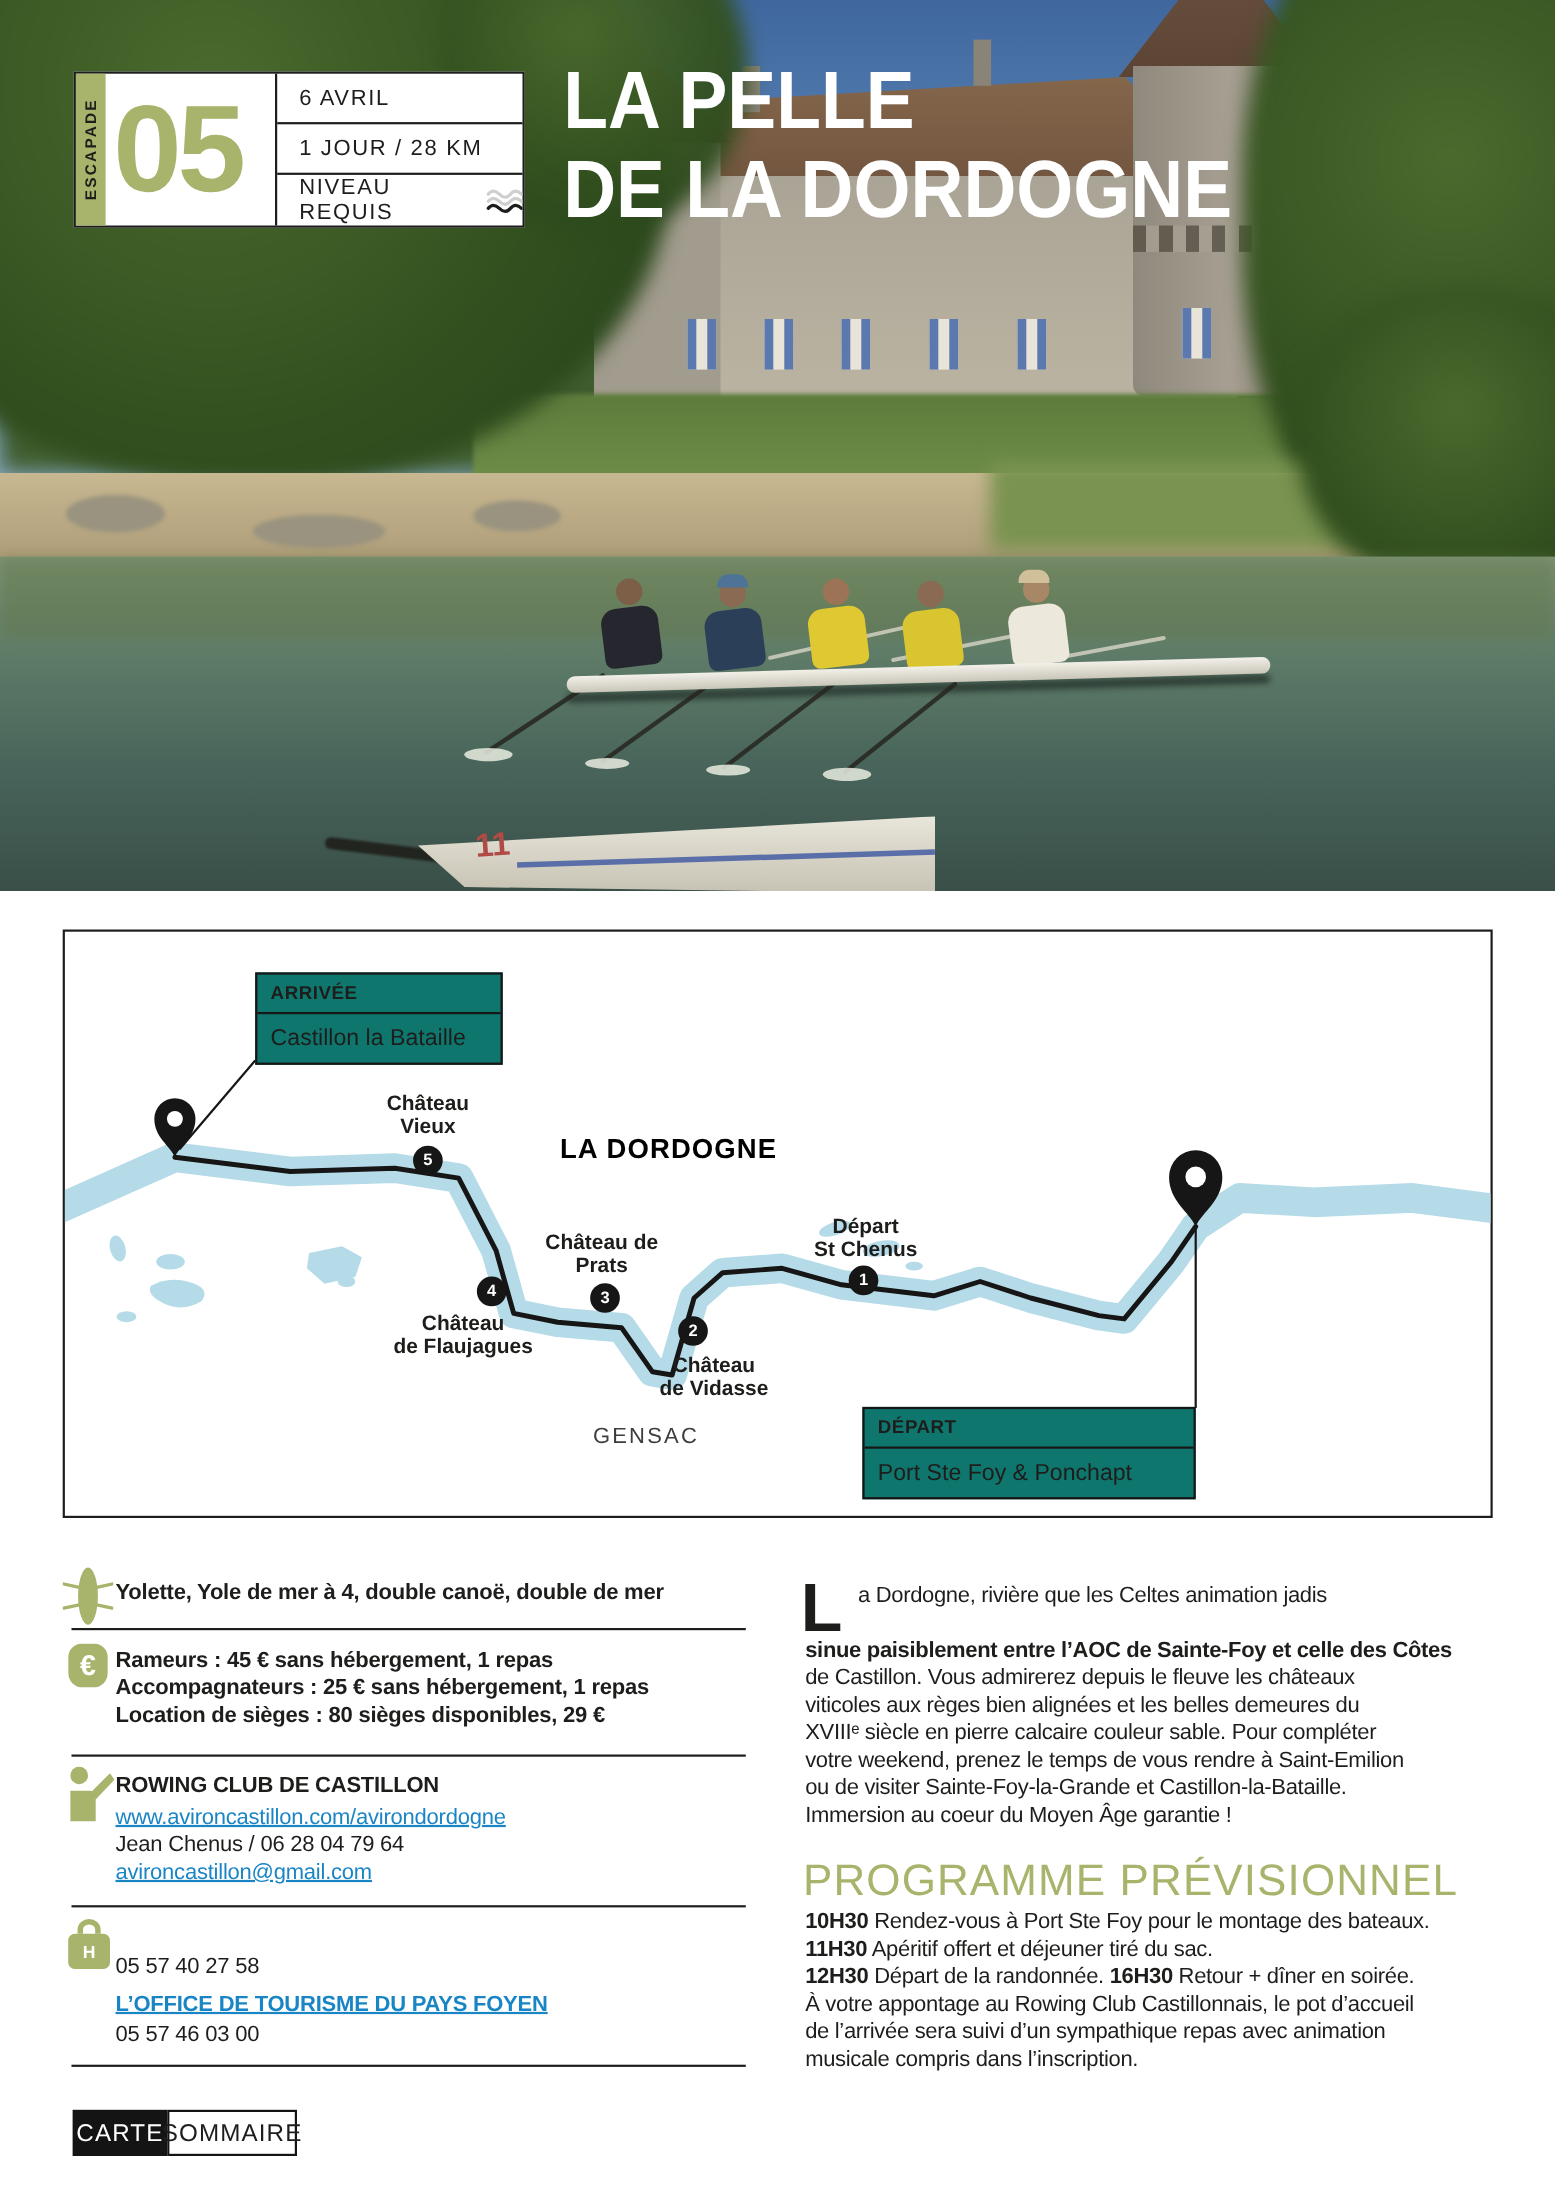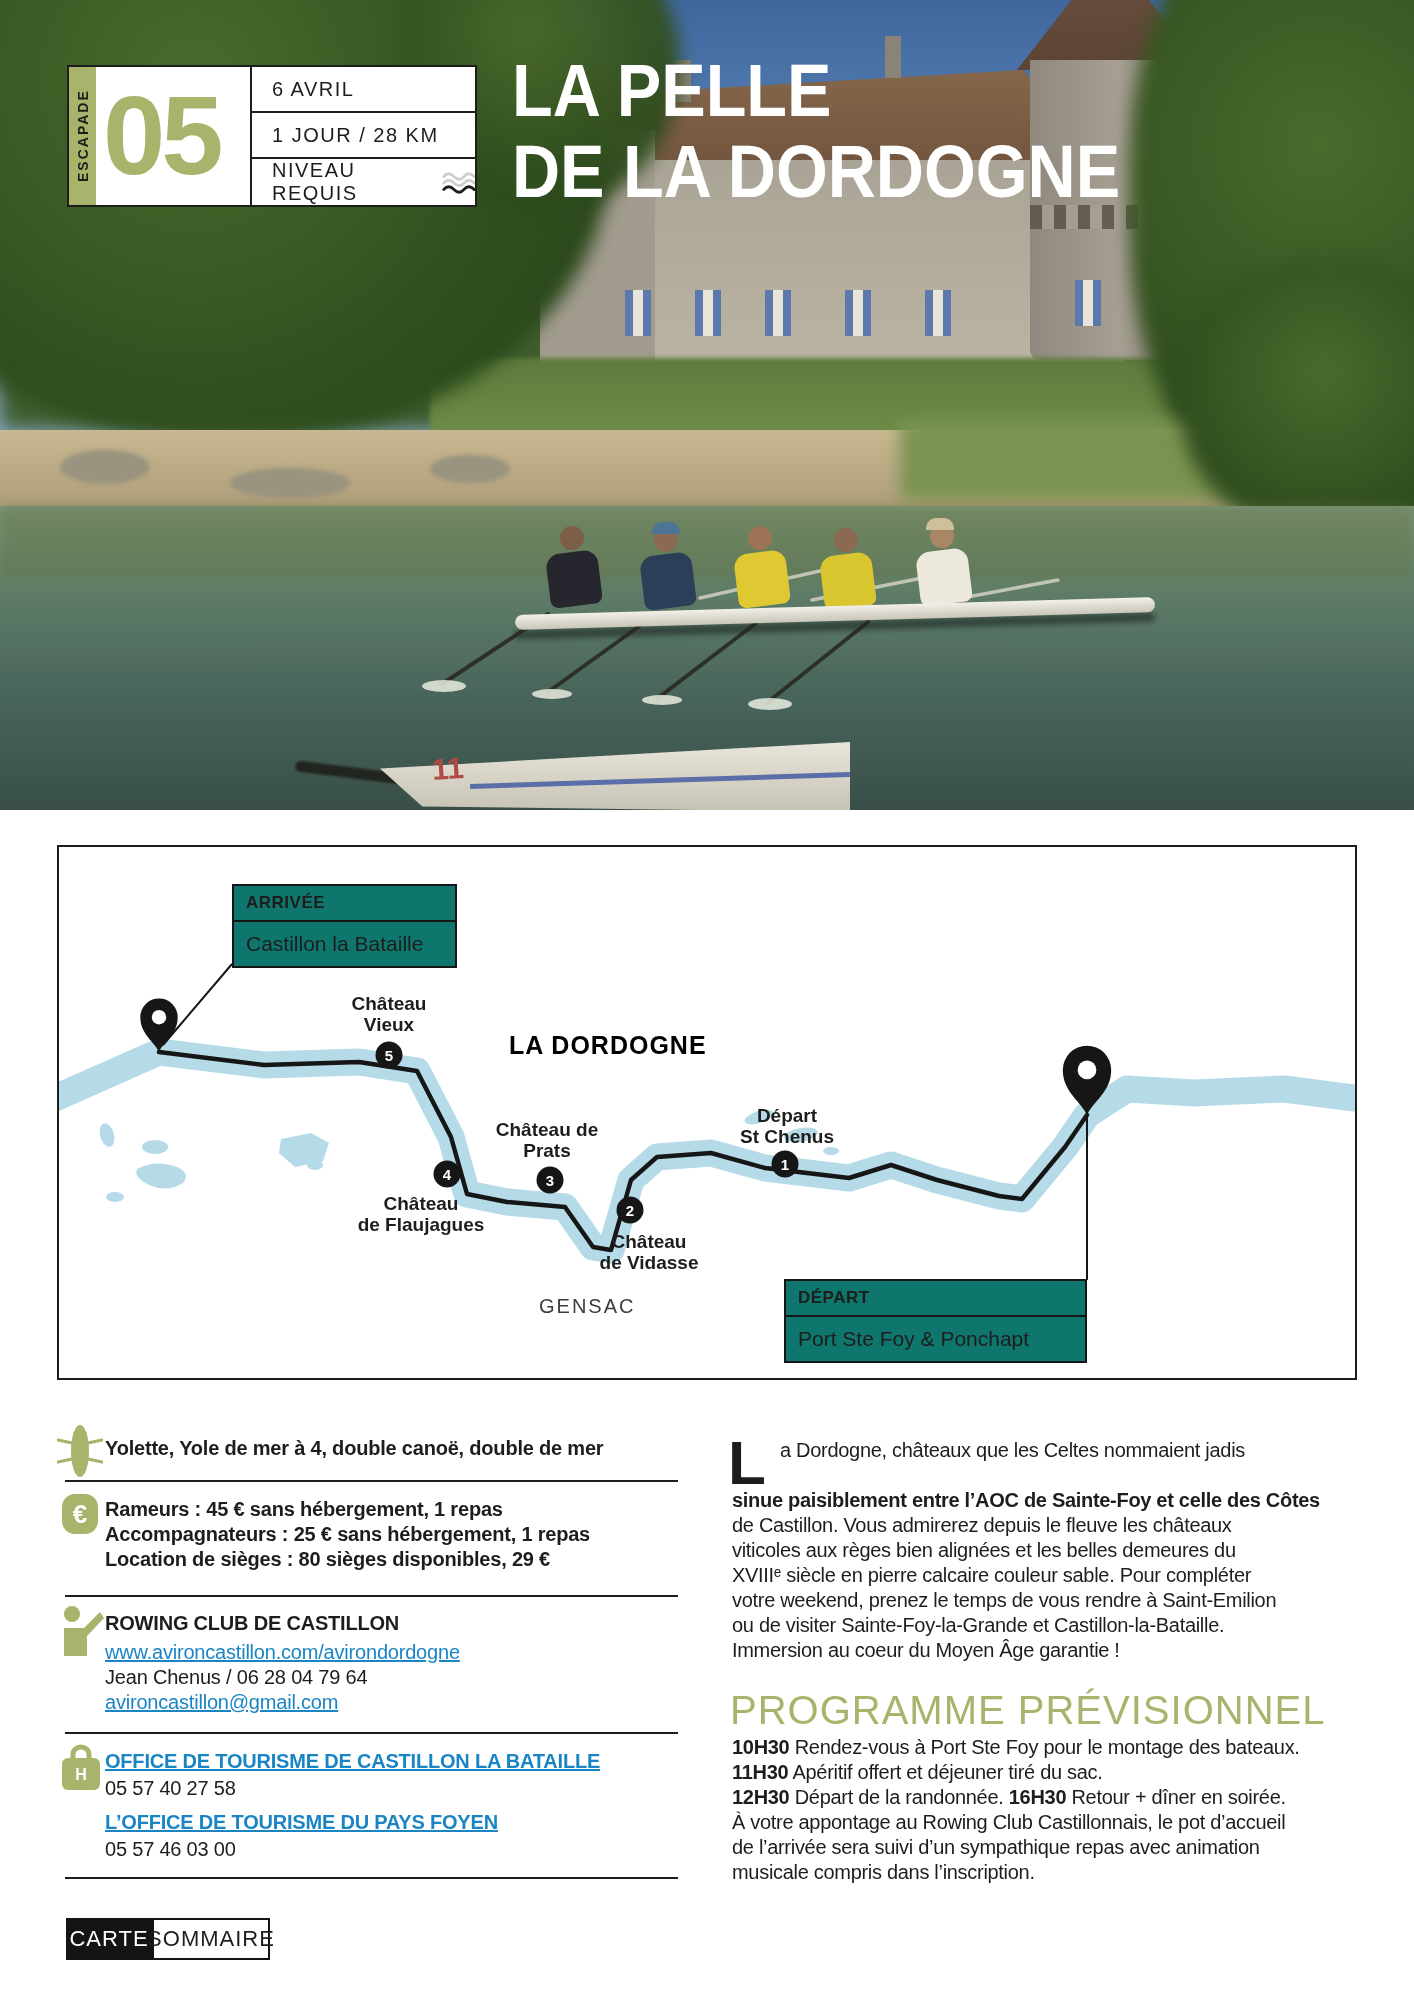--- a/index.html
+++ b/index.html
@@ -310,28 +310,27 @@
   <div class="info-text blue-link" style="top:1641px;">www.avironcastillon.com/avirondordogne</div>
   <div class="info-text" style="top:1666px;">Jean Chenus / 06 28 04 79 64</div>
   <div class="info-text blue-link" style="top:1691px;">avironcastillon@gmail.com</div>
   <div class="rule" style="top:1732px;"></div>
 
   <svg class="icon-olive" style="left:60px; top:1744px;" width="42" height="48" viewBox="0 0 42 48">
     <path d="M13 14 v-4 a8 7 0 0 1 16 0 v4" fill="none" stroke="#a8b36b" stroke-width="5"></path>
     <rect x="2" y="14" width="38" height="32" rx="6" fill="#a8b36b"></rect>
     <text x="21" y="36" text-anchor="middle" font-size="16" font-weight="700" fill="#fff">H</text>
   </svg>
-  <div class="info-text bold blue-link" style="top:1750px;">OFFICE DE TOURISME DE CASTILLON LA BATAILLE</div>
   <div class="info-text" style="top:1777px;">05 57 40 27 58</div>
   <div class="info-text bold blue-link" style="top:1811px;">L’OFFICE DE TOURISME DU PAYS FOYEN</div>
   <div class="info-text" style="top:1838px;">05 57 46 03 00</div>
   <div class="rule" style="top:1877px;"></div>
 
   <div class="drop-cap">L</div>
-  <div class="intro-line indent" style="top:1438px;">a Dordogne, châteaux que les Celtes nommaient jadis</div>
+  <div class="intro-line indent" style="top:1438px;">a Dordogne, rivière que les Celtes animation jadis</div>
   <div class="intro-line" style="top:1488px;font-weight:bold;">sinue paisiblement entre l’AOC de Sainte-Foy et celle des Côtes</div>
   <div class="intro-line" style="top:1513px;">de Castillon. Vous admirerez depuis le fleuve les châteaux</div>
   <div class="intro-line" style="top:1538px;">viticoles aux règes bien alignées et les belles demeures du</div>
   <div class="intro-line" style="top:1563px;">XVIIIᵉ siècle en pierre calcaire couleur sable. Pour compléter</div>
   <div class="intro-line" style="top:1588px;">votre weekend, prenez le temps de vous rendre à Saint-Emilion</div>
   <div class="intro-line" style="top:1613px;">ou de visiter Sainte-Foy-la-Grande et Castillon-la-Bataille.</div>
   <div class="intro-line" style="top:1638px;">Immersion au coeur du Moyen Âge garantie !</div>
 
   <div class="prog-title">PROGRAMME PRÉVISIONNEL</div>
   <div class="prog-line" style="top:1736px;">

